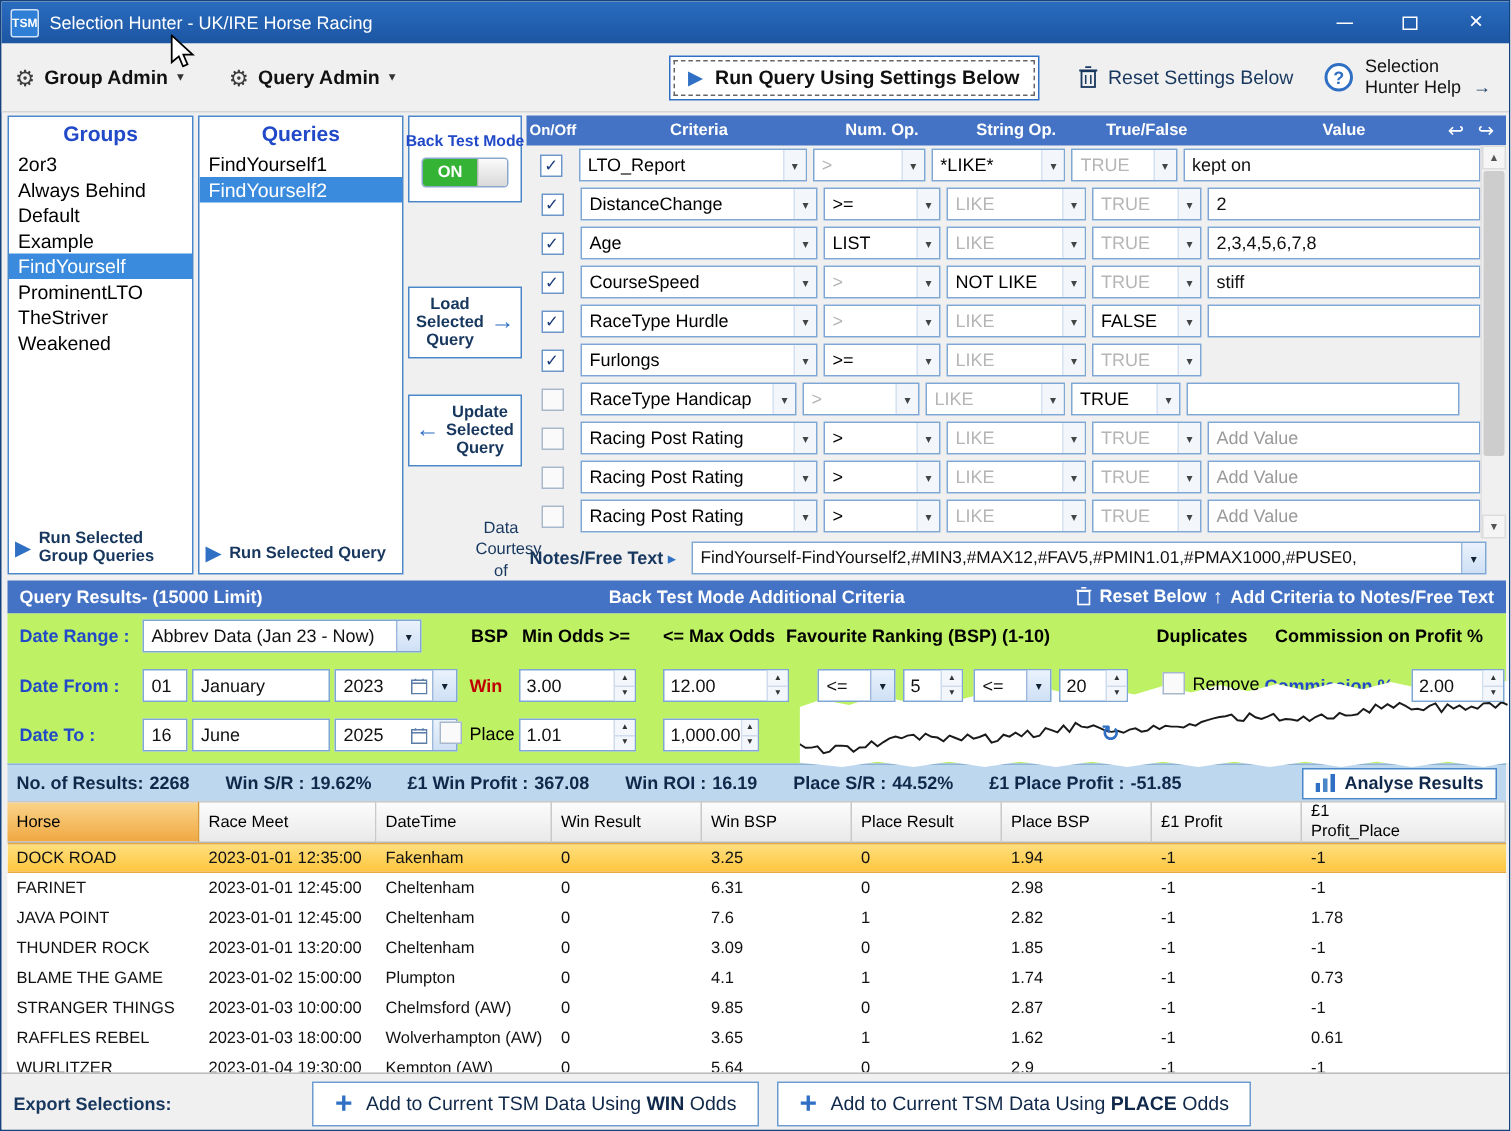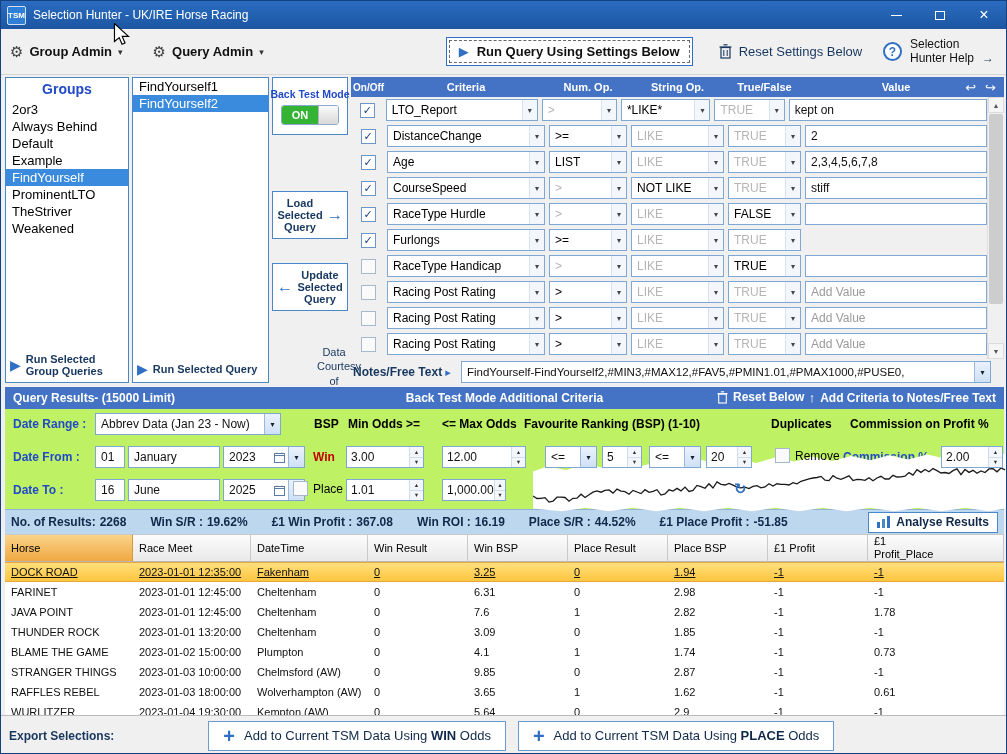--- a/index.html
+++ b/index.html
@@ -114,21 +114,21 @@
   .analyse-btn{margin-left:auto;margin-right:6px;height:21px;background:#fff;border:1px solid #4a86c8;display:flex;align-items:center;gap:6px;padding:0 8px;font-weight:bold;font-size:12px;color:#10294a;}
 
   
   .rt-grid{display:grid;grid-template-columns:128px 118px 117px 100px 100px 100px 100px 100px 1fr;}
   .rt-head{position:absolute;left:4px;top:533px;width:999px;height:28px;}
   .th{background:linear-gradient(#fcfcfc,#e9e9e9);border-right:1px solid #c9c9c9;border-top:1px solid #c9c9c9;border-bottom:1px solid #b9b9b9;display:flex;align-items:center;padding-left:6px;font-size:11px;white-space:pre-line;line-height:1.15;color:#000;}
   .th.horse{background:linear-gradient(#fad489,#f0a842);border-right-color:#d79a3a;}
   .rt-body{position:absolute;left:4px;top:561px;width:999px;height:153px;background:#fff;overflow:hidden;}
   .tr{height:20px;background:#fff;}
   .td{padding-left:6px;display:flex;align-items:center;font-size:11px;overflow:hidden;white-space:nowrap;}
-  .tr.selected{background:linear-gradient(#ffdf7e,#fdc63f);border-top:1px solid #e7a93e;border-bottom:1px solid #e7a93e;text-decoration:underline;}
+  .tr.selected{background:linear-gradient(#ffdf7e,#fdc63f);border-top:1px solid #e7a93e;border-bottom:1px solid #e7a93e;}
 
   
   .export-bar{position:absolute;left:0;top:714px;width:100%;height:40px;background:#f0f0f0;border-top:1px solid #bcbcbc;display:flex;align-items:center;}
   .export-label{margin-left:8px;font-weight:bold;font-size:12px;color:#17375e;}
   .export-btn{height:30px;border:1px solid #6d9bd0;background:#fff;display:flex;align-items:center;gap:9px;padding:0 14px;font-size:13px;color:#10294a;}
   .plus{color:#2f6fc4;font-size:20px;font-weight:bold;line-height:1;}
   .xb-bold{font-weight:bold;}
 
   .cursor{position:absolute;left:112px;top:22px;z-index:50;pointer-events:none;}
 </style>
@@ -197,20 +197,21 @@
         <div class="list-item">TheStriver</div>
         <div class="list-item">Weakened</div>
       </div>
     <div class="panel-bottom">
       <span class="play">▶</span>
       <span>Run Selected Group Queries</span>
     </div>
   </div>
 
   <div class="panel abs" style="left:131px;top:76px;width:137px;height:306px">
+    <div class="panel-title">Queries</div>
     <div class="list" id="queries-list">
         <div class="list-item">FindYourself1</div>
         <div class="list-item selected">FindYourself2</div>
       </div>
     <div class="panel-bottom" style="white-space:nowrap">
       <span class="play">▶</span>
       <span>Run Selected Query</span>
     </div>
   </div>
 
@@ -375,21 +376,21 @@
         </div>
         <div class="select inactive" style="width:73px">
           <span class="sel-text">TRUE</span>
           <span class="sel-arrow">▾</span>
         </div>
       </div>
       <div class="crit-row">
         <div class="cb-col">
           <div class="checkbox unchecked"></div>
         </div>
-        <div class="select" style="width:158px">
+        <div class="select" style="width:144px">
           <span class="sel-text">RaceType Handicap</span>
           <span class="sel-arrow">▾</span>
         </div>
         <div class="select inactive" style="width:78px">
           <span class="sel-text">&gt;</span>
           <span class="sel-arrow">▾</span>
         </div>
         <div class="select inactive" style="width:93px">
           <span class="sel-text">LIKE</span>
           <span class="sel-arrow">▾</span>

